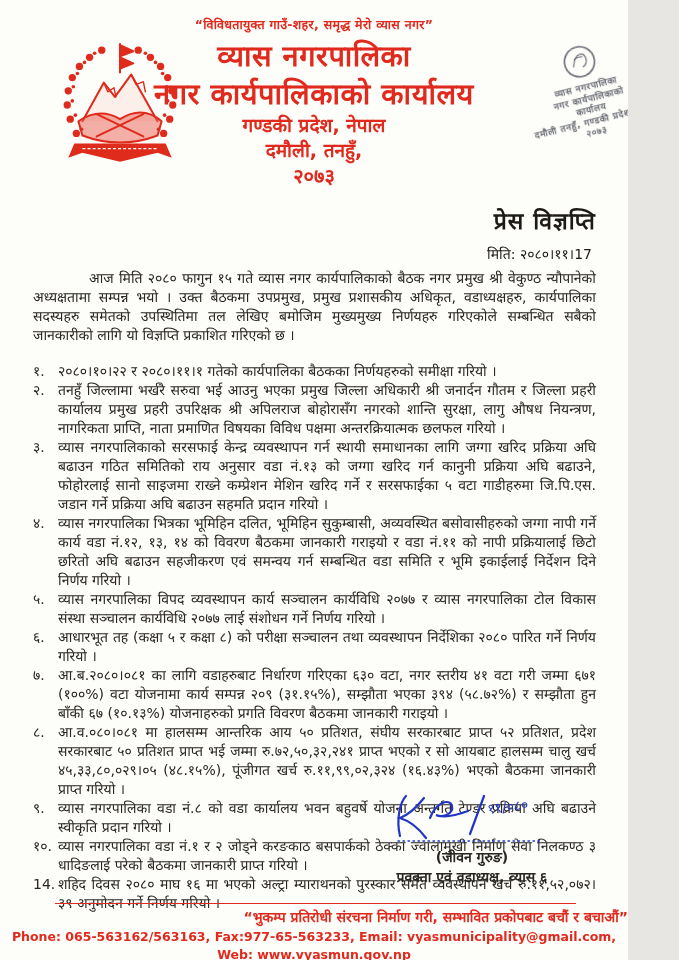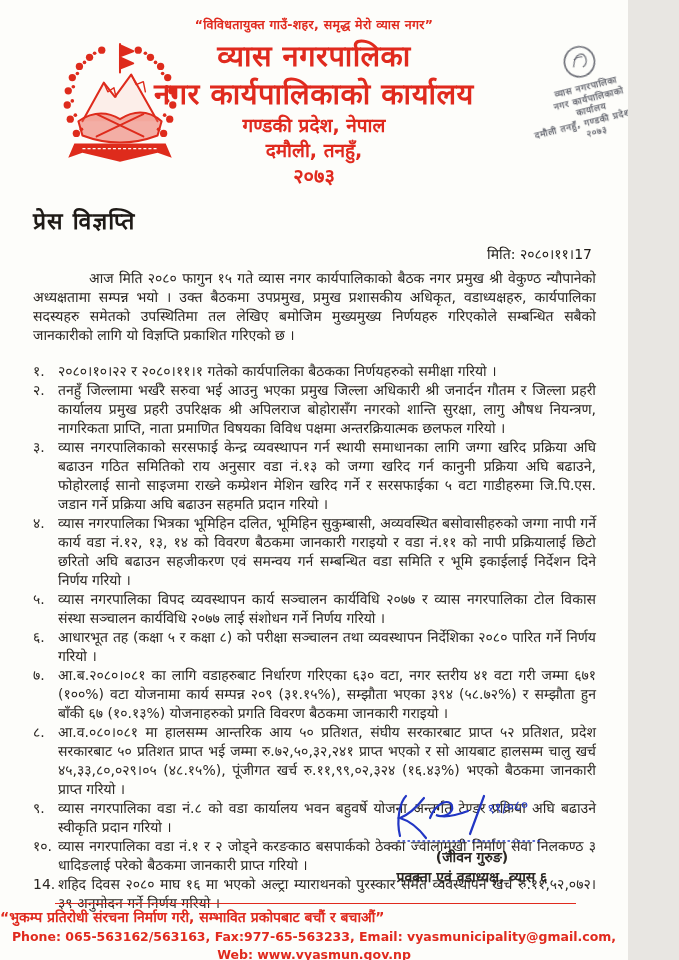--- a/index.html
+++ b/index.html
@@ -18,33 +18,33 @@
   .stamp .line{font-size:9px;font-weight:bold;line-height:11.5px;white-space:nowrap;letter-spacing:.6px}
 
   .head-center{position:absolute;top:38px;left:110px;right:110px;text-align:center;
     color:#e02a1e;font-weight:bold}
   .h-muni{font-size:29px;line-height:37px;letter-spacing:.5px}
   .h-office{font-size:29px;line-height:38px;letter-spacing:.5px}
   .h-addr{font-size:19px;line-height:25px}
   .h-year{font-size:20px;line-height:27px}
 
   .content{position:absolute;top:206px;left:33px;right:32px}
-  .press-title{text-align:left;font-size:23px;font-weight:bold;line-height:30px;letter-spacing:1px;color:#1e1a16}
+  .press-title{text-align:right;font-size:23px;font-weight:bold;line-height:30px;letter-spacing:1px;color:#1e1a16}
   .date-line{text-align:right;font-size:14px;line-height:19px;margin:9px 4px 5px 0;color:#1e1a16}
   .intro{font-size:14px;line-height:19px;text-align:justify;text-indent:56px;margin-bottom:17px}
   .decisions .item{display:flex;font-size:14px;line-height:19px}
   .decisions .num{flex:0 0 25px}
   .decisions .txt{flex:1;text-align:justify}
 
   .sig-block{position:absolute;top:788px;right:36px;width:240px;text-align:center}
   .sig-name{font-size:14px;line-height:19px;font-weight:bold;margin-top:-2px}
   .sig-role{font-size:14px;line-height:20px;font-weight:bold}
 
   .footer-rule{position:absolute;top:903px;left:55px;right:52px;border-top:1.6px solid #e02a1e}
-  .footer-motto{position:absolute;top:907px;left:0;right:0;text-align:left;
+  .footer-motto{position:absolute;top:907px;left:0;right:0;text-align:right;
     color:#e02a1e;font-weight:bold;font-size:14px;line-height:20px}
   .footer-contact{position:absolute;top:928px;left:0;right:0;text-align:center;
     color:#e02a1e;font-weight:bold;font-size:12.5px;line-height:18px}
 </style>
 </head>
 <body>
 
 <div class="page">
 
   <div class="motto-top">“विविधतायुक्त गाउँ-शहर, समृद्ध मेरो व्यास नगर”</div>

